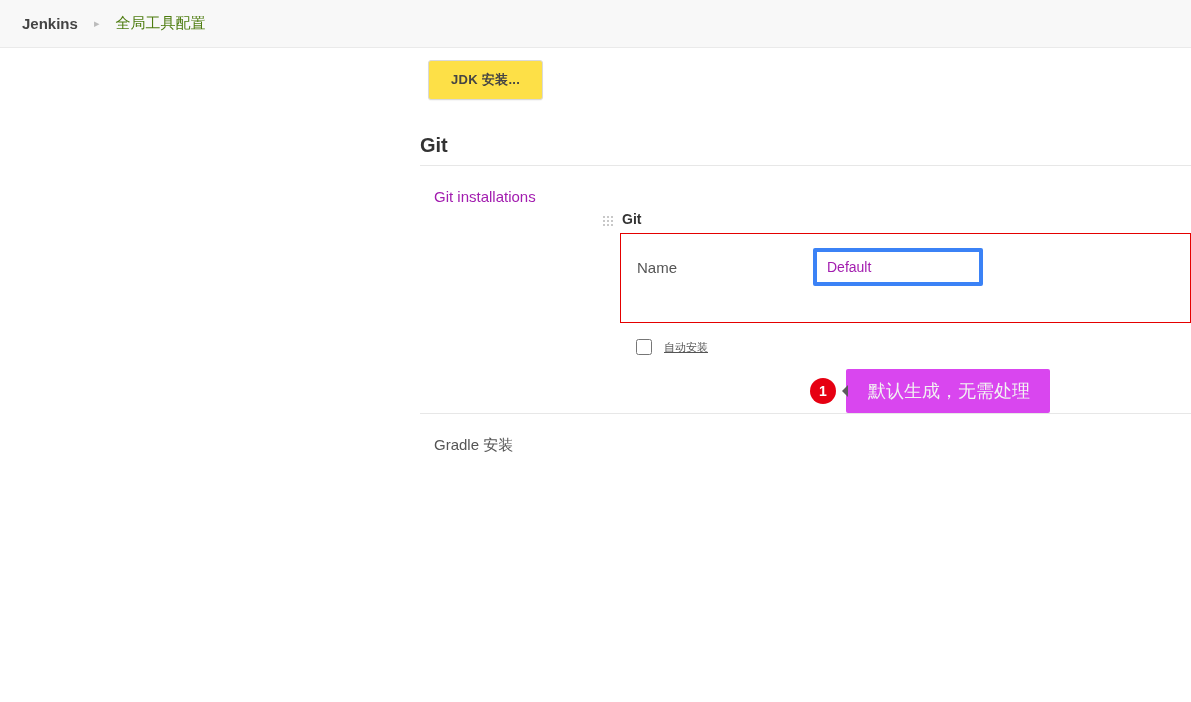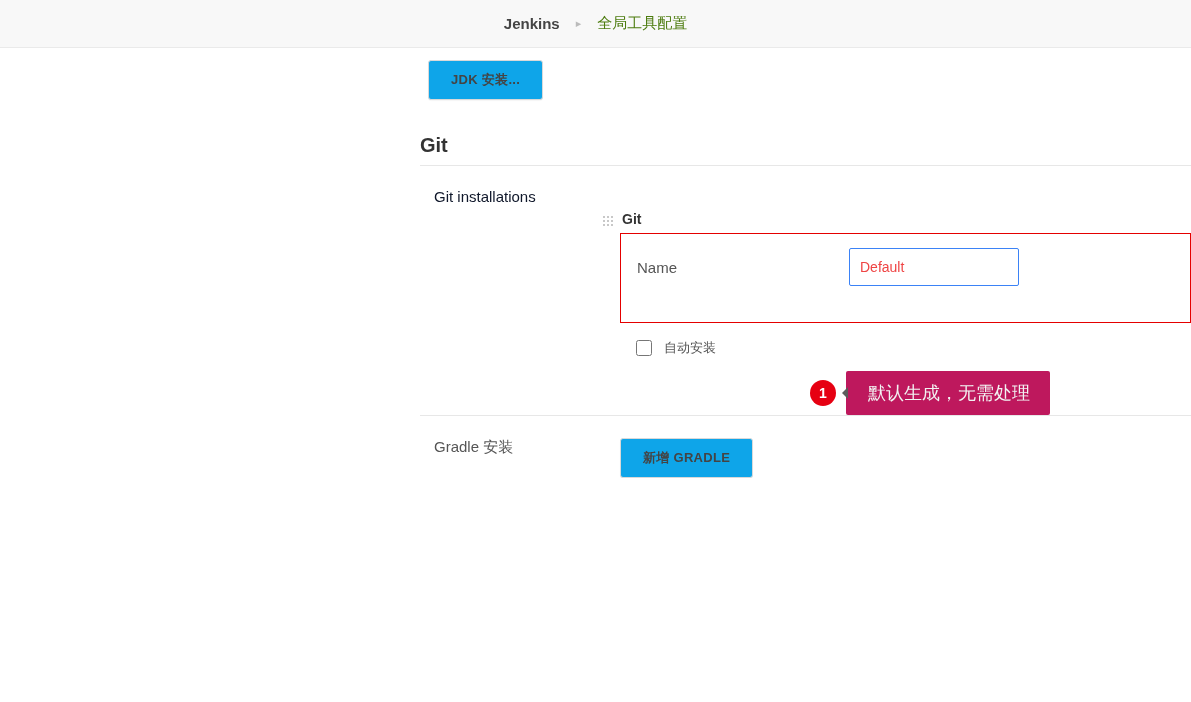--- a/index.html
+++ b/index.html
@@ -9,21 +9,20 @@
     color: #333;
     font-size: 14px;
   }
   .topbar {
     background: #f8f8f8;
     border-bottom: 1px solid #eaeaea;
     height: 48px;
     display: flex;
     align-items: center;
     padding: 0 12px;
-    justify-content: center;
   }
   .crumb {
     color: #555;
     font-size: 15px;
     padding: 0 10px;
   }
   .crumb-home { font-weight: 700; color:#444; }
   .crumb-sep { color: #bbb; font-size: 11px; padding: 0 6px; user-select:none; }
   .crumb-current { color:#4d7c0f; }
 
@@ -31,21 +30,21 @@
     display:flex;
   }
   .left-empty { width: 420px; flex: 0 0 420px;}
   .content { flex: 1; min-width:0; padding-top:6px;}
 
   .btn {
     display:inline-flex;
     align-items:center;
     justify-content:center;
     border:1px solid #d9d9d9;
-    background:#0ea5e9;
+    background:#fde047;
     color:#444;
     font-weight:700;
     font-size:13px;
     letter-spacing:.3px;
     padding:10px 22px;
     border-radius:3px;
     box-shadow:0 1px 1px rgba(0,0,0,.04);
     cursor:pointer;
     white-space:nowrap;
     text-align:center;
@@ -59,21 +58,21 @@
     margin-top:34px;
     margin-bottom:8px;
   }
   .section-rule {
     border:none;
     border-top:1px solid #e7e7e7;
     margin-bottom:22px;
   }
 
   .sub-label {
-    color:#0f172a;
+    color:#a21caf;
     font-size:15px;
     margin-left:14px;
   }
 
   .git-block {
     margin-left:200px;
     position:relative;
   }
   .drag-handle {
     position:absolute;
@@ -91,37 +90,36 @@
   }
   .redbox {
     border:1px solid #e40000;
     padding:14px 16px 24px 16px;
     min-height:90px;
   }
   .formrow {
     display:flex;
     align-items:center;
     margin-bottom:16px;
-    gap:36px;
   }
   .formrow:last-child { margin-bottom:0; }
   .formrow label {
     color:#555;
     font-size:15px;
     width:176px;
     flex:0 0 176px;
   }
   .input-default {
     height:38px;
-    border:1px solid #3b82f6;
+    border:4px solid #3b82f6;
     border-radius:2px;
     padding:0 10px;
     font-size:14px;
     width:170px;
-    color:#ef4444;
+    color:#a21caf;
   }
   .input-path {
     height:42px;
     border:2px solid #333;
     padding:0 10px;
     font-size:15px;
     color:#444;
     flex:1;
     min-width:0;
   }
@@ -129,41 +127,41 @@
   .autoinstall {
     margin-top:16px;
     margin-left:16px;
     display:flex;
     align-items:center;
     gap:12px;
   }
   .autoinstall input[type=checkbox]{
     width:16px;height:16px;
   }
-  .autoinstall-label { color:#555; font-size:13px; }
+  .autoinstall-label { color:#555; font-size:11px;text-decoration:underline; }
 
   .callout-wrap {
     position:relative;
     margin-top:14px;
     margin-left:190px;
     display:flex;
     align-items:center;
     gap:10px;
   }
   .callout-num {
     width:26px;height:26px;
     border-radius:50%;
     background:#e60012;
     color:#fff;
     font-weight:700;
     font-size:14px;
     display:flex;align-items:center;justify-content:center;
   }
   .callout-bubble {
-    background:#be185d;
+    background:#d946ef;
     color:#f2f2f2;
     font-size:18px;
     padding:10px 20px 10px 22px;
     border-radius:2px;
     position:relative;
   }
   .callout-bubble:before{
     content:"";
     position:absolute;
     left:-10px; top:50%;
@@ -235,22 +233,16 @@
           <span>默认生成，无需处理</span>
         </div>
       </div>
     </div>
 
 
     <hr class="section-rule">
 
     <div class="gradle-row">
       <span class="gradle-left-label">Gradle 安装</span>
-      <div>
-        <button class="btn">
-          <span>新增 GRADLE</span>
-        </button>
-        
-      </div>
     </div>
 
   </div>
 </div>
 
 </body></html>

